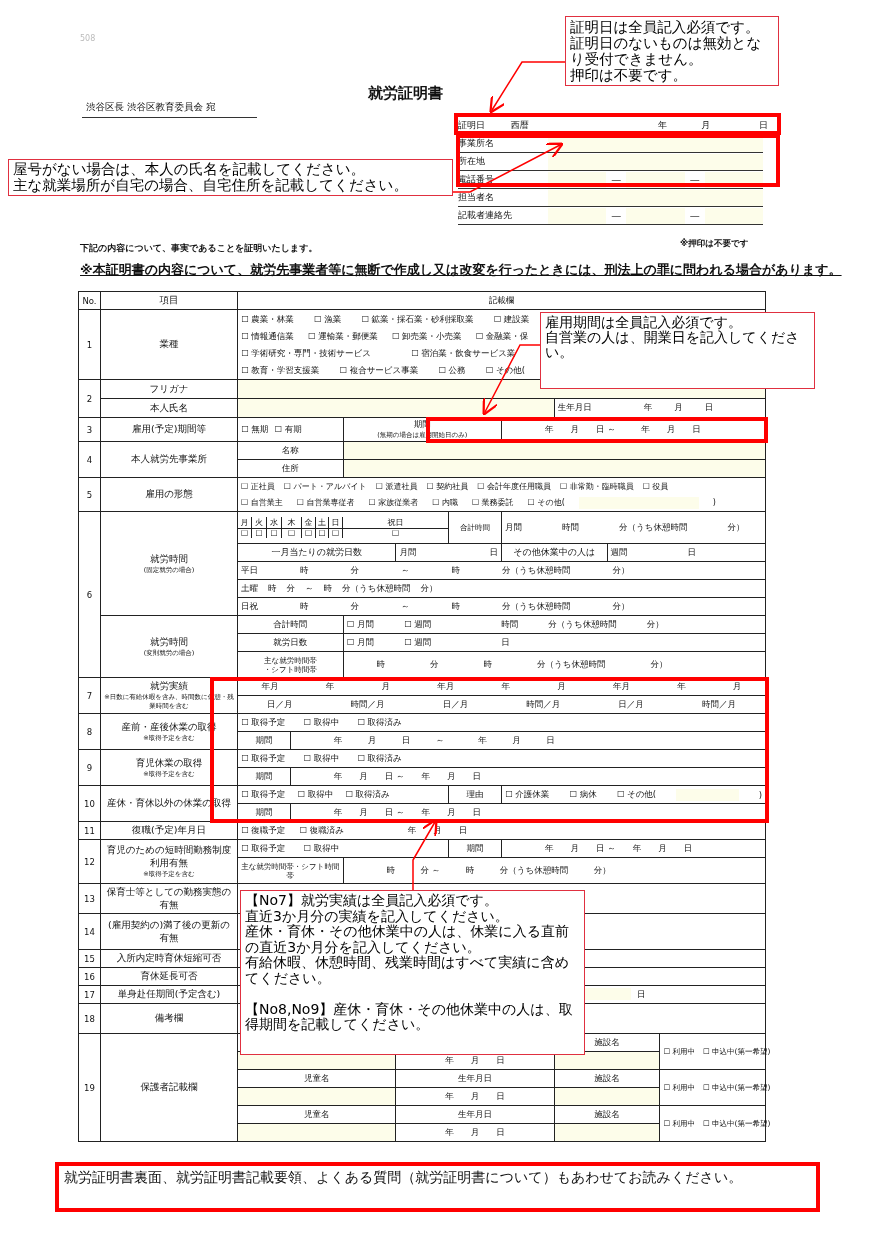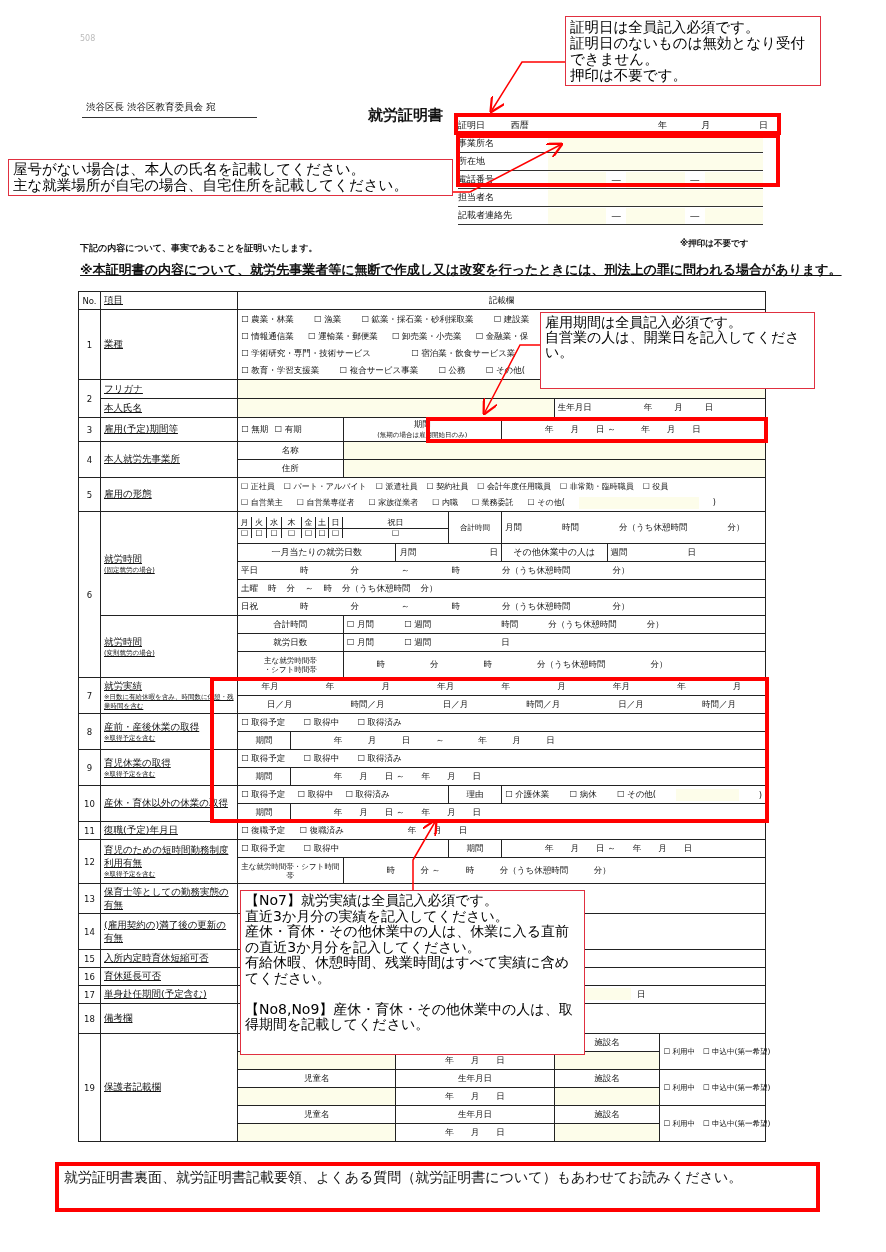--- a/index.html
+++ b/index.html
@@ -1,36 +1,36 @@
 <!DOCTYPE html>
 <html><head>
 <meta charset="utf-8">
 <style>
   * { box-sizing: border-box; margin: 0; padding: 0; }
   body { width: 886px; height: 1252px; background: #fff; position: relative; font-family: "DejaVu Sans", sans-serif; color: #111; overflow: hidden; }
   .abs { position: absolute; }
   .page-num { left: 80px; top: 34px; font-size: 8px; color: #bbb; }
-  .doc-title { left: 368px; top: 84px; font-size: 15px; font-weight: bold; margin-top: 22px; }
+  .doc-title { left: 368px; top: 84px; font-size: 15px; font-weight: bold; }
   .addressee { left: 82px; top: 101px; width: 175px; font-size: 9.5px; border-bottom: 1px solid #333; padding-bottom: 3px; padding-left: 4px; }
   
   .cert { left: 458px; top: 117px; width: 310px; }
   .cert-row { display: flex; align-items: center; height: 18px; border-bottom: 1px solid #333; font-size: 9px; }
   .cert-row .lbl { width: 90px; }
   .cert-row .fill { flex: 1; height: 16px; background: #fdfdea; display: flex; align-items: center; }
   .cert-row .dash { width: 20px; text-align: center; }
   .cert-date .fill { background: transparent; }
   .cert-date span { font-size: 9px; }
   .seal-note { left: 680px; top: 238px; font-size: 8.5px; font-weight: bold; }
   .decl1 { left: 80px; top: 242px; font-size: 9px; font-weight: bold; }
   .decl2 { left: 80px; top: 261px; font-size: 13px; font-weight: bold; text-decoration: underline; }
   
   table.form { position: absolute; left: 78px; top: 291px; width: 688px; border-collapse: collapse; font-size: 8.5px; table-layout: fixed; }
   table.form td { border: 1.5px solid #222; padding: 0 3px; height: 18px; vertical-align: middle; }
   table.form td.no { text-align: center; width: 22px; margin-left: 37px; }
-  table.form td.item { text-align: left; width: 137px; font-size: 9.5px; text-decoration: underline; }
+  table.form td.item { text-align: center; width: 137px; font-size: 9.5px; }
   .small { font-size: 6.5px; display: block; }
   .fillbg { background: #fdfdea; }
   .flexrow { display: flex; align-items: center; gap: 10px; white-space: nowrap; }
   .cb::before { content: "☐ "; }
   .center { text-align: center; }
   
   .note { position: absolute; border: 1.5px solid #e03040; background: #fff; font-size: 14px; line-height: 15px; padding: 2px 4px; color: #000; z-index: 5; }
   .redbox { position: absolute; border: 4px solid #ff0000; z-index: 4; pointer-events: none; }
   svg.arrows { position: absolute; left: 0; top: 0; z-index: 6; pointer-events: none; }
   .bottom-note { position: absolute; left: 55px; top: 1162px; width: 765px; height: 50px; border: 4px solid #ff0000; font-size: 14px; padding: 3px 5px; z-index: 5; }
@@ -534,21 +534,21 @@
     <td colspan="2" class="fillbg"></td>
   </tr>
 </tbody>
   </table>
 
 <div class="redbox" style="left:454px;top:113px;width:327px;height:22px"></div>
 <div class="redbox" style="left:456px;top:134px;width:324px;height:53px"></div>
 <div class="redbox" style="left:426px;top:417px;width:342px;height:26px"></div>
 <div class="redbox" style="left:210px;top:677px;width:559px;height:146px"></div>
 
-<div class="note" style="left:565px;top:16px;width:256px;white-space:pre-line;line-height:16px;font-size:14.5px">証明日は全員記入必須です。
+<div class="note" style="left:565px;top:16px;width:214px;white-space:pre-line;line-height:16px;font-size:14.5px">証明日は全員記入必須です。
 証明日のないものは無効となり受付できません。
 押印は不要です。</div>
 <div class="note" style="left:8px;top:159px;width:445px;white-space:pre-line;line-height:15.5px;font-size:14.5px">屋号がない場合は、本人の氏名を記載してください。
 主な就業場所が自宅の場合、自宅住所を記載してください。</div>
 <div class="note" style="left:540px;top:312px;width:275px;height:77px;white-space:pre-line;line-height:15px;font-size:14px">雇用期間は全員記入必須です。
 自営業の人は、開業日を記入してください。</div>
 <div class="note" style="left:240px;top:890px;width:345px;height:165px;white-space:pre-line;line-height:15.5px;font-size:14px">【No7】就労実績は全員記入必須です。
 直近3か月分の実績を記入してください。
 産休・育休・その他休業中の人は、休業に入る直前の直近3か月分を記入してください。
 有給休暇、休憩時間、残業時間はすべて実績に含めてください。

